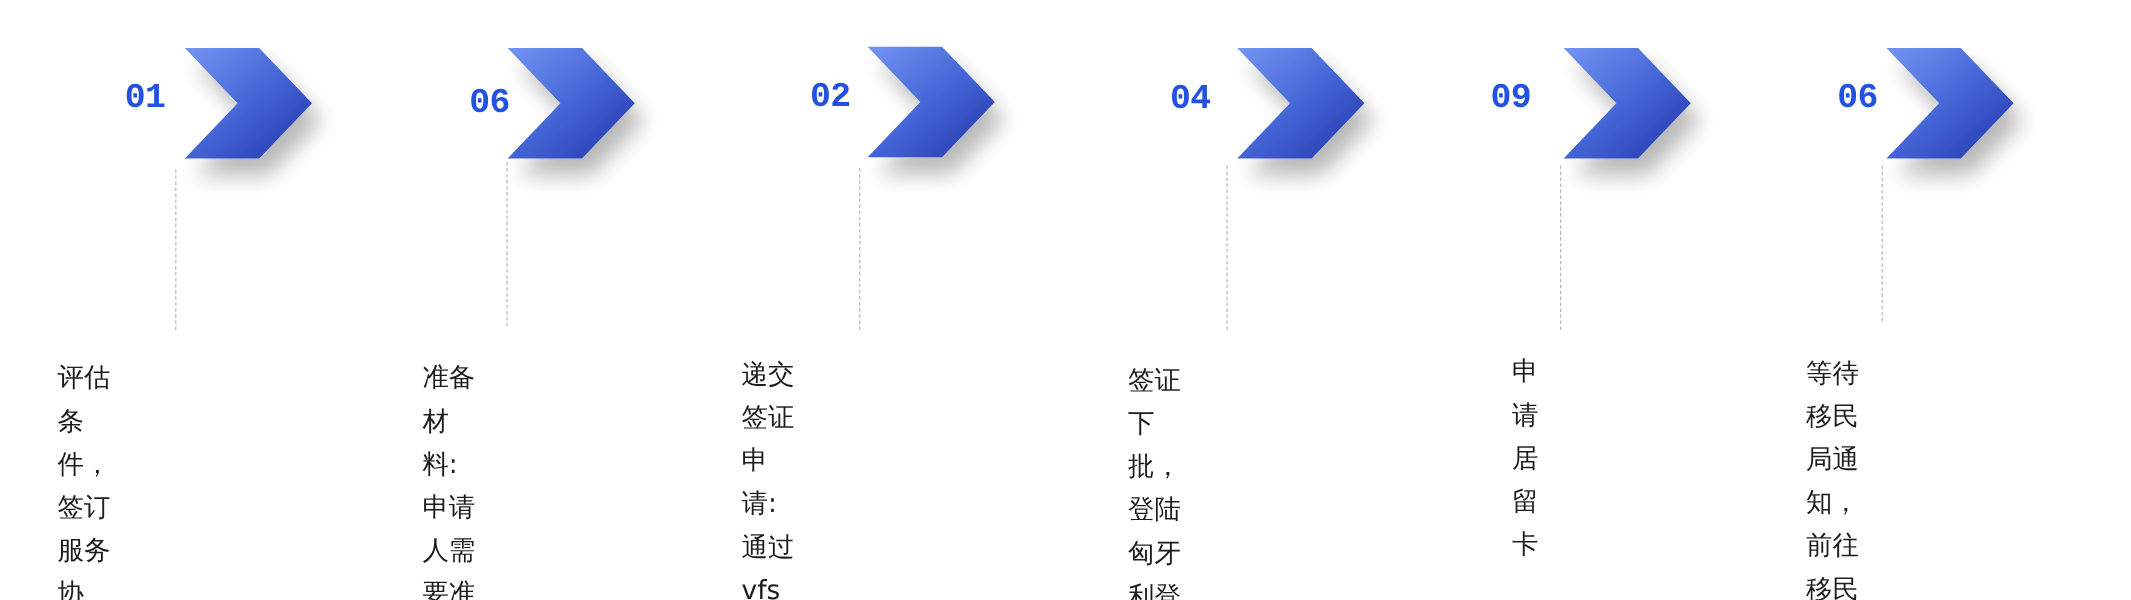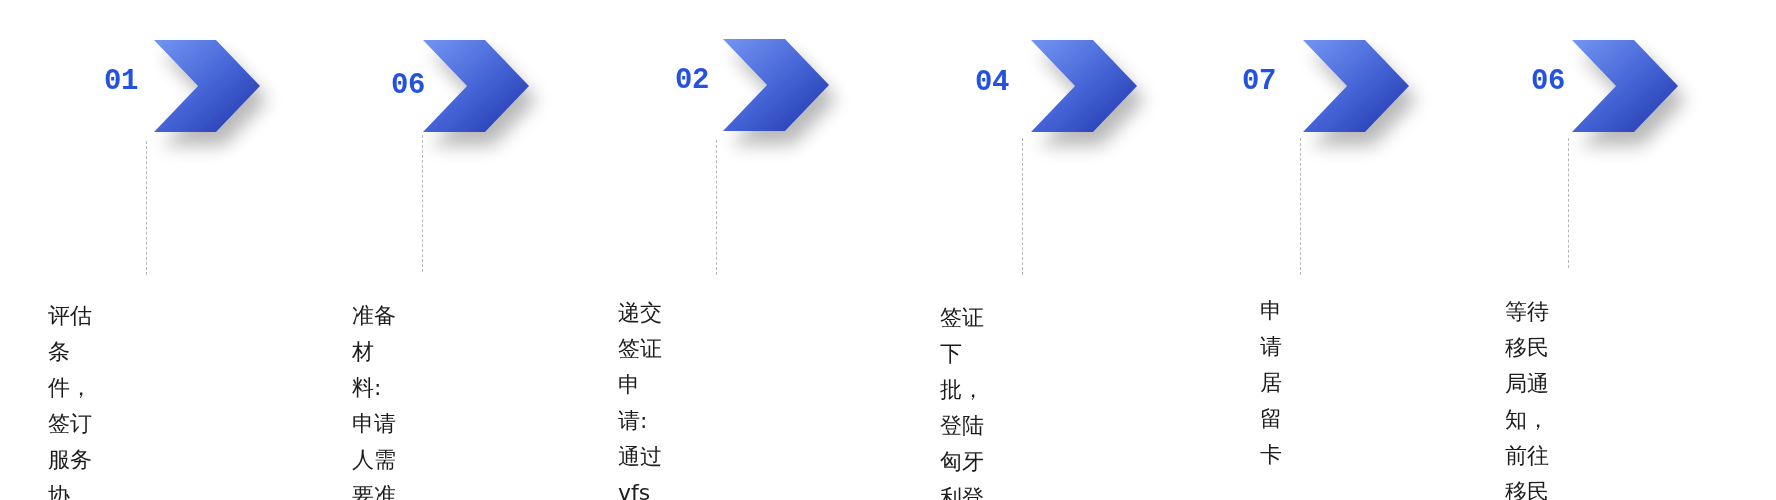--- a/index.html
+++ b/index.html
@@ -112,21 +112,21 @@
         <polygon points="0,0 62,0 106,46 62,92 0,92 44,46" fill="url(#arrowGrad)" filter="url(#arrowShadow)"></polygon>
       </svg>
   </div>
   <div class="connector" style="left:1022px; top:138px; height:137px;"></div>
   <div class="desc" style="left:940px; top:300px;">签证下批，登陆匈牙
 利登记信息录取指
 纹。</div>
 </div>
 
 <div class="step">
-  <div class="step-number" style="left:1242px; top:67px;">07</div>
+  <div class="step-number" style="left:1242px; top:67px;">09</div>
   <div class="arrow" style="left:1303px; top:40px;">
     <svg width="106" height="92" viewBox="0 0 106 92">
         <polygon points="0,0 62,0 106,46 62,92 0,92 44,46" fill="url(#arrowGrad)" filter="url(#arrowShadow)"></polygon>
       </svg>
   </div>
   <div class="connector" style="left:1300px; top:138px; height:137px;"></div>
   <div class="desc" style="left:1260px; top:293px;">申请居留卡</div>
 </div>
 
 <div class="step">

